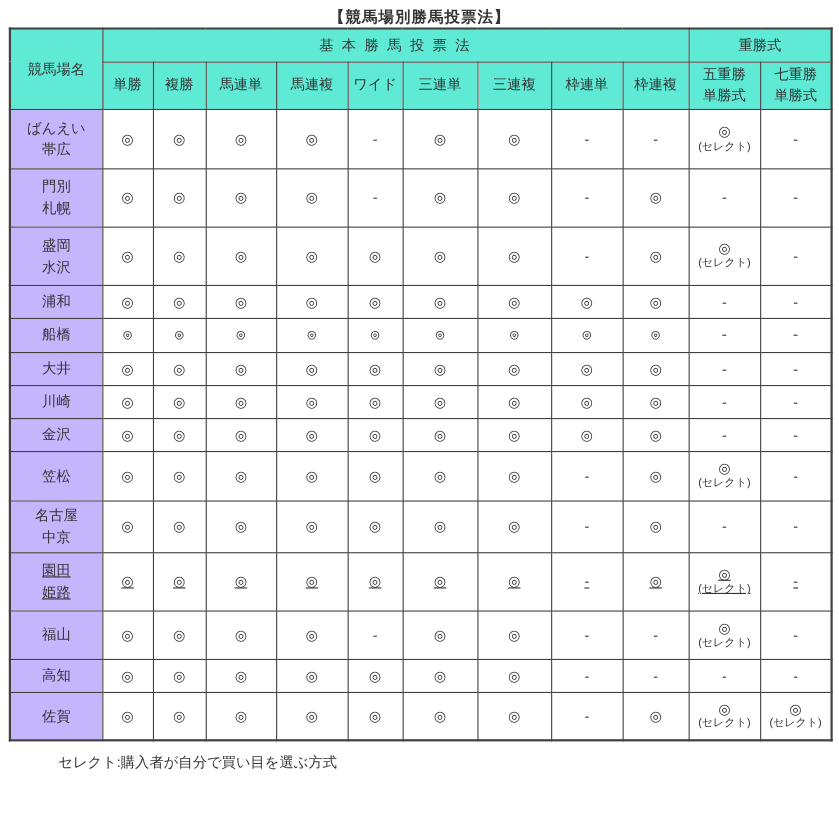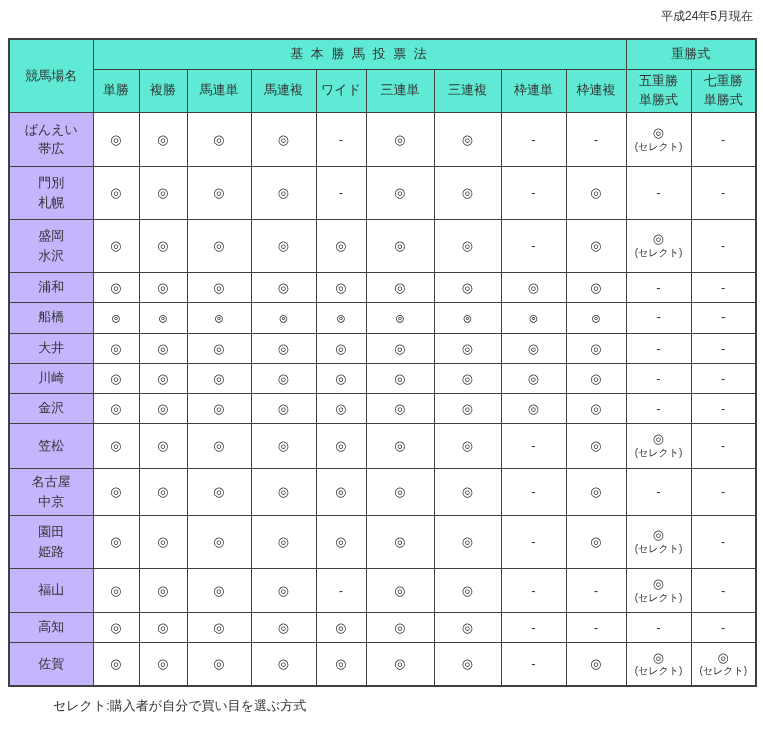--- a/index.html
+++ b/index.html
@@ -59,21 +59,21 @@
     padding-left: 34px;
     line-height: 1.45;
   }
   .footnotes .line2 { padding-left: 19px; }
 </style>
 </head>
 <body>
 
 <div class="page">
 
-  <div class="date-note">平成24年5月現在</div>
+  <div class="title">【競馬場別勝馬投票法】</div>
 
   <table class="betting">
     <colgroup>
       <col style="width:84px">
         <col style="width:46px">
         <col style="width:48px">
       <col style="width:64px">
         <col style="width:65px">
         <col style="width:50px">
       <col style="width:68px">
@@ -246,21 +246,21 @@
           <td>◎</td>
           <td>◎</td>
           <td>◎</td>
           <td>◎</td>
           <td>◎</td>
           <td>-</td>
           <td>◎</td>
           <td>-</td>
           <td>-</td>
         </tr>
-        <tr style="height: 53px;">
+        <tr style="height: 53px; text-decoration: underline;">
           <th class="rowlabel">園田<br>姫路</th>
           <td>◎</td>
           <td>◎</td>
           <td>◎</td>
           <td>◎</td>
           <td>◎</td>
           <td>◎</td>
           <td>◎</td>
           <td>-</td>
           <td>◎</td>

